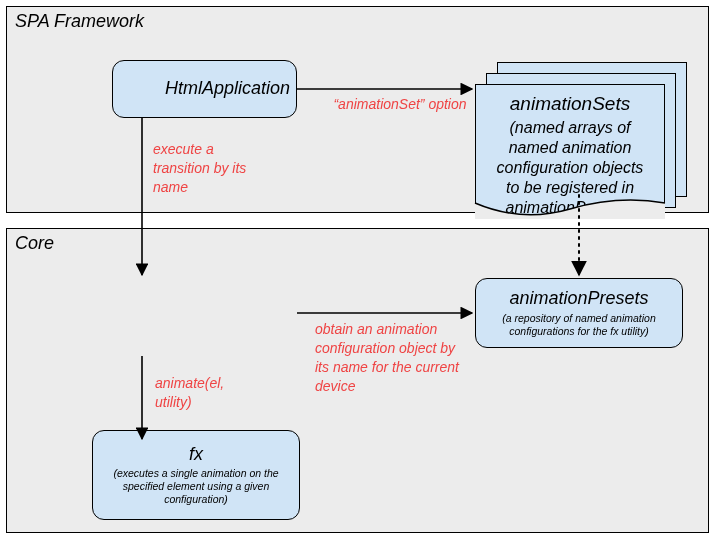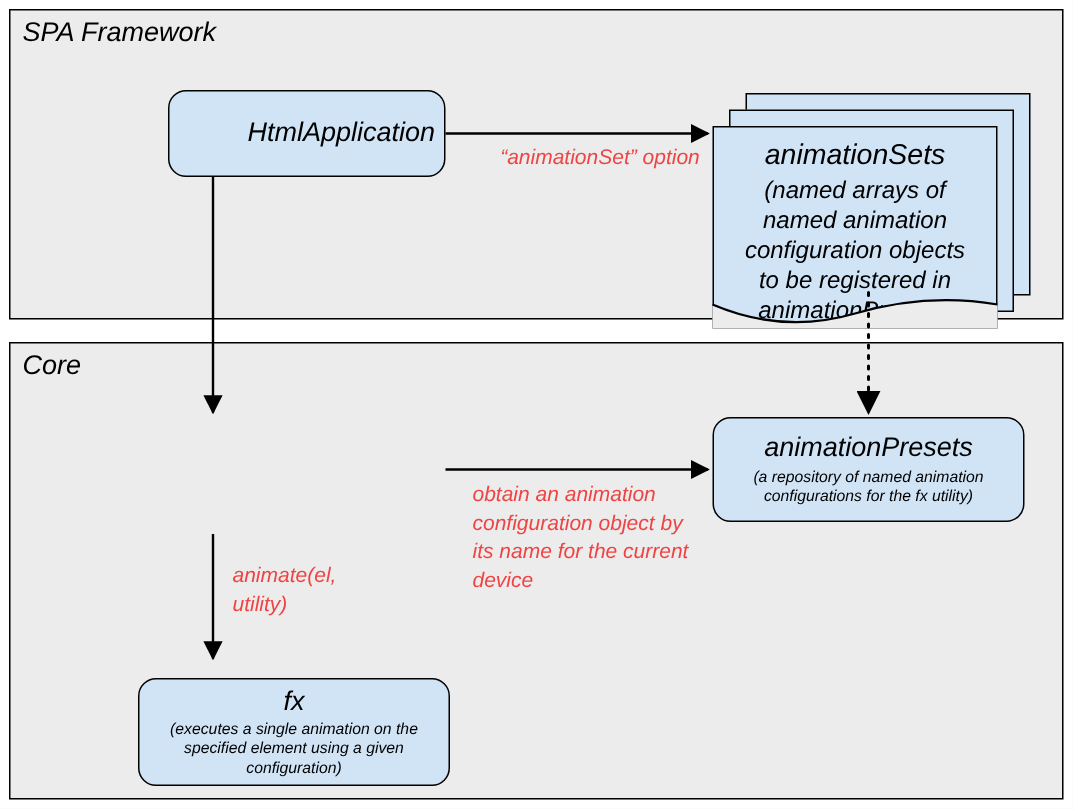--- a/index.html
+++ b/index.html
@@ -116,27 +116,28 @@
       </svg>
     </div>
   </div>
 
 
   <div class="node" style="left:475px; top:278px; width:208px; height:70px;">
     <div class="node-title">animationPresets</div>
     <div class="node-sub">(a repository of named animation configurations for the fx utility)</div>
   </div>
 
-  <div class="node" style="left:92px; top:452px; width:208px; height:72px;">
+  <div class="node" style="left:92px; top:430px; width:208px; height:90px;">
     <div class="node-title">fx</div>
     <div class="node-sub">(executes a single animation on the specified element using a given configuration)</div>
   </div>
 
   <div class="label" style="left:330px; top:95px; width:140px; text-align:center;">“animationSet” option</div>
 
+  <div class="label" style="left:153px; top:140px; width:100px;">execute a transition by its name</div>
 
   <div class="label" style="left:315px; top:320px; width:155px;">obtain an animation configuration object by its name for the current device</div>
 
   <div class="label" style="left:155px; top:374px; width:90px;">animate(el, utility)</div>
 
   <svg class="overlay">
     <defs>
       <marker id="arrow" viewBox="0 0 10 10" refX="9" refY="5" markerWidth="8" markerHeight="8" orient="auto-start-reverse">
         <path d="M0,0 L10,5 L0,10 Z" fill="#000"></path>
       </marker>

